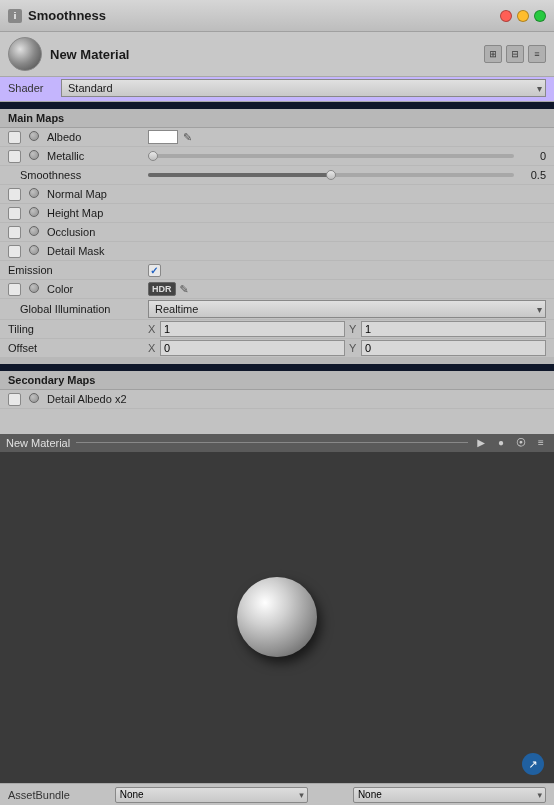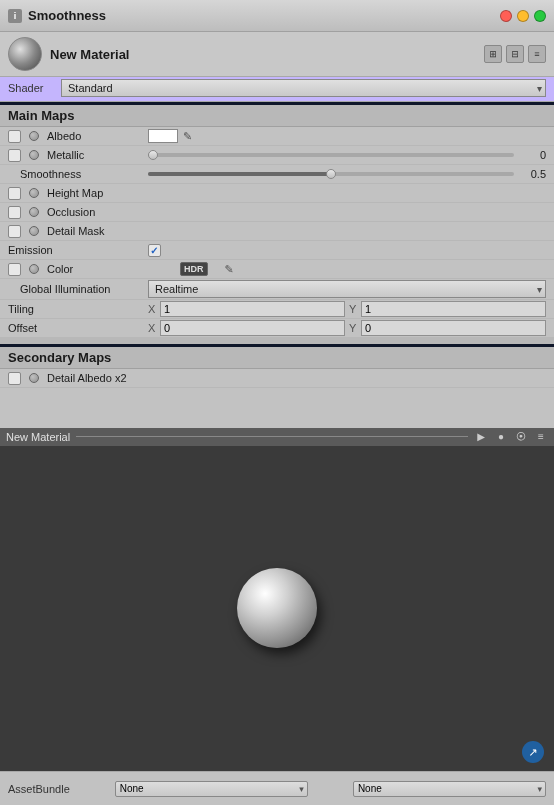--- a/index.html
+++ b/index.html
@@ -275,21 +275,21 @@
     .checkbox-custom.checked::after {
       content: '✓';
       font-size: 10px;
       color: #2060c0;
       font-weight: bold;
     }
 
     
     .map-row {
       display: flex;
-      align-items: center;
+      align-items: flex-start;
       gap: 8px;
       width: 100%;
     }
 
     .map-dot {
       width: 10px;
       height: 10px;
       border-radius: 50%;
       background: radial-gradient(circle at 35% 35%, #c0c0c0, #909090);
       border: 1px solid #666;
@@ -303,24 +303,24 @@
       border: 1px solid #888;
       border-radius: 2px;
       flex-shrink: 0;
     }
 
     
     .section-header {
       background: #b8b8b8;
       padding: 3px 8px;
       font-weight: bold;
-      font-size: 13px;
+      font-size: 11px;
       color: #1a1a1a;
       border-bottom: 1px solid #a0a0a0;
-      border-top: 3px solid #0f172a;
+      border-top: 7px solid #0f172a;
     }
 
     
     .color-swatch {
       width: 30px;
       height: 14px;
       background: white;
       border: 1px solid #888;
       display: inline-block;
     }
@@ -421,21 +421,21 @@
       display: flex;
       align-items: center;
       justify-content: center;
       color: white;
       font-size: 11px;
     }
 
     
     .asset-bar {
       background: #c2c2c2;
-      height: 34px;
+      height: 22px;
       display: flex;
       align-items: center;
       padding: 0 8px;
       gap: 6px;
       border-top: 1px solid #a8a8a8;
       flex-shrink: 0;
     }
 
     .asset-bar-label {
       font-size: 11px;
@@ -571,20 +571,30 @@
           <div class="slider-track">
             <div class="slider-fill" style="width: 50%;"></div>
             <div class="slider-thumb" style="left: calc(50% - 5px);"></div>
           </div>
           <span class="slider-value">0.5</span>
         </div>
       </div>
     </div>
 
 
+    <div class="prop-row">
+      <div class="prop-label">
+        <div class="map-row">
+          <div class="map-checkbox"></div>
+          <div class="map-dot"></div>
+          <span>Normal Map</span>
+        </div>
+      </div>
+      <div class="prop-value"></div>
+    </div>
 
     <div class="prop-row">
       <div class="prop-label">
         <div class="map-row">
           <div class="map-checkbox"></div>
           <div class="map-dot"></div>
           <span>Height Map</span>
         </div>
       </div>
       <div class="prop-value"></div>
@@ -620,21 +630,21 @@
     </div>
 
     <div class="prop-row">
       <div class="prop-label">
         <div class="map-row">
           <div class="map-checkbox"></div>
           <div class="map-dot"></div>
           <span>Color</span>
         </div>
       </div>
-      <div class="prop-value" style="display:flex; align-items:center; gap:17px;margin-left:32px;">
+      <div class="prop-value" style="display:flex; align-items:center; gap:4px;">
         <span class="hdr-badge">HDR</span>
         <span class="edit-icon">✎</span>
       </div>
     </div>
 
     <div class="prop-row">
       <div class="prop-label prop-label-indent">Global Illumination</div>
       <div class="prop-value">
         <div class="dropdown-wrapper">
           <select class="dropdown">

